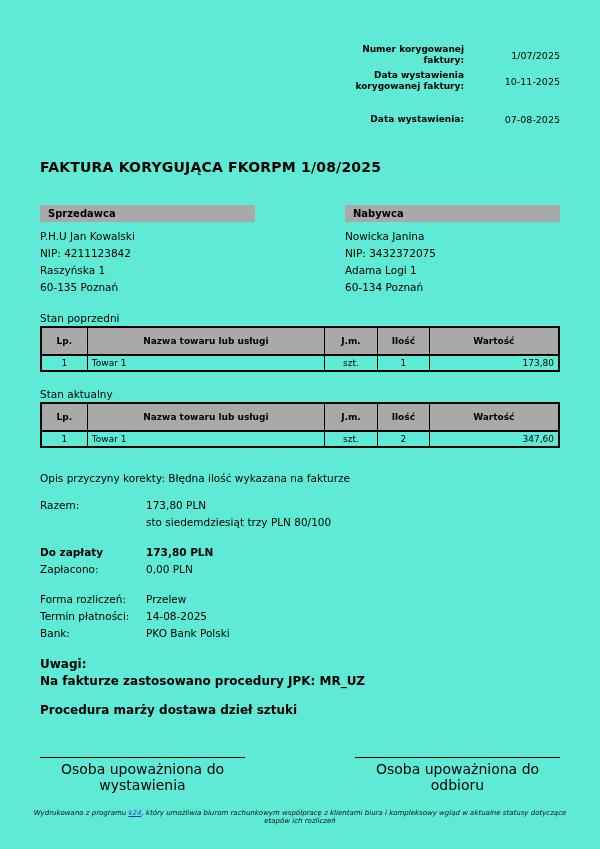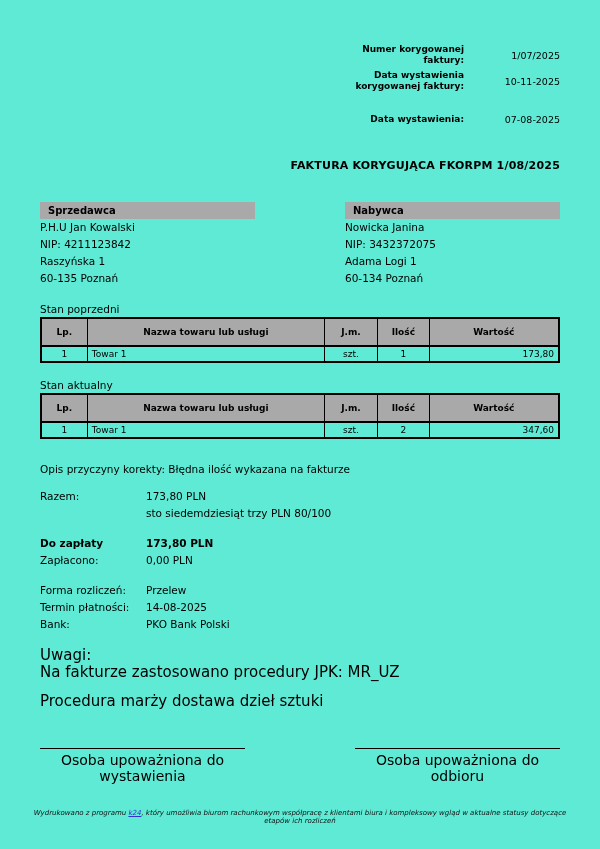--- a/index.html
+++ b/index.html
@@ -38,40 +38,40 @@
   .meta-value {
     width: 96px;
     text-align: right;
     font-size: 9.5px;
   }
   .meta-gap { height: 14px; }
 
   
   .doc-title {
     margin-top: 34px;
-    text-align: right;
-    font-size: 11px;
+    text-align: left;
+    font-size: 14px;
     font-weight: bold;
     letter-spacing: 0.2px;
   }
 
   
   .parties {
     display: flex;
     justify-content: space-between;
     margin-top: 30px;
   }
   .party { width: 215px; }
   .party-bar {
     background: #a9a9a9;
     font-weight: bold;
     font-size: 10px;
     padding: 3px 8px 3px 8px;
   }
-  .party-lines { }
+  .party-lines { margin-top: 6px; }
   .party-line { font-size: 10.5px; line-height: 17px; }
 
   
   .table-caption { font-size: 10.5px; margin-bottom: 2px; }
   .items-table-wrap { margin-top: 16px; }
   table.items {
     width: 100%;
     border-collapse: collapse;
     border: 2px solid #000;
   }
@@ -102,21 +102,21 @@
   
   .reason-line { margin-top: 24px; font-size: 10.5px; }
   .kv-block { margin-top: 13px; }
   .kv-row { display: flex; font-size: 10.5px; line-height: 17px; }
   .kv-label { width: 106px; flex-shrink: 0; }
   .kv-value { }
   .bold { font-weight: bold; }
 
   
   .notes { margin-top: 14px; }
-  .notes-line { font-size: 15px; font-weight: normal; line-height: 17px; }
+  .notes-line { font-size: 12px; font-weight: bold; line-height: 17px; }
   .notes-spacer { height: 12px; }
 
   
   .signatures {
     display: flex;
     justify-content: space-between;
     margin-top: 38px;
   }
   .sig-box { width: 205px; }
   .sig-line { border-top: 1px solid #000; }

